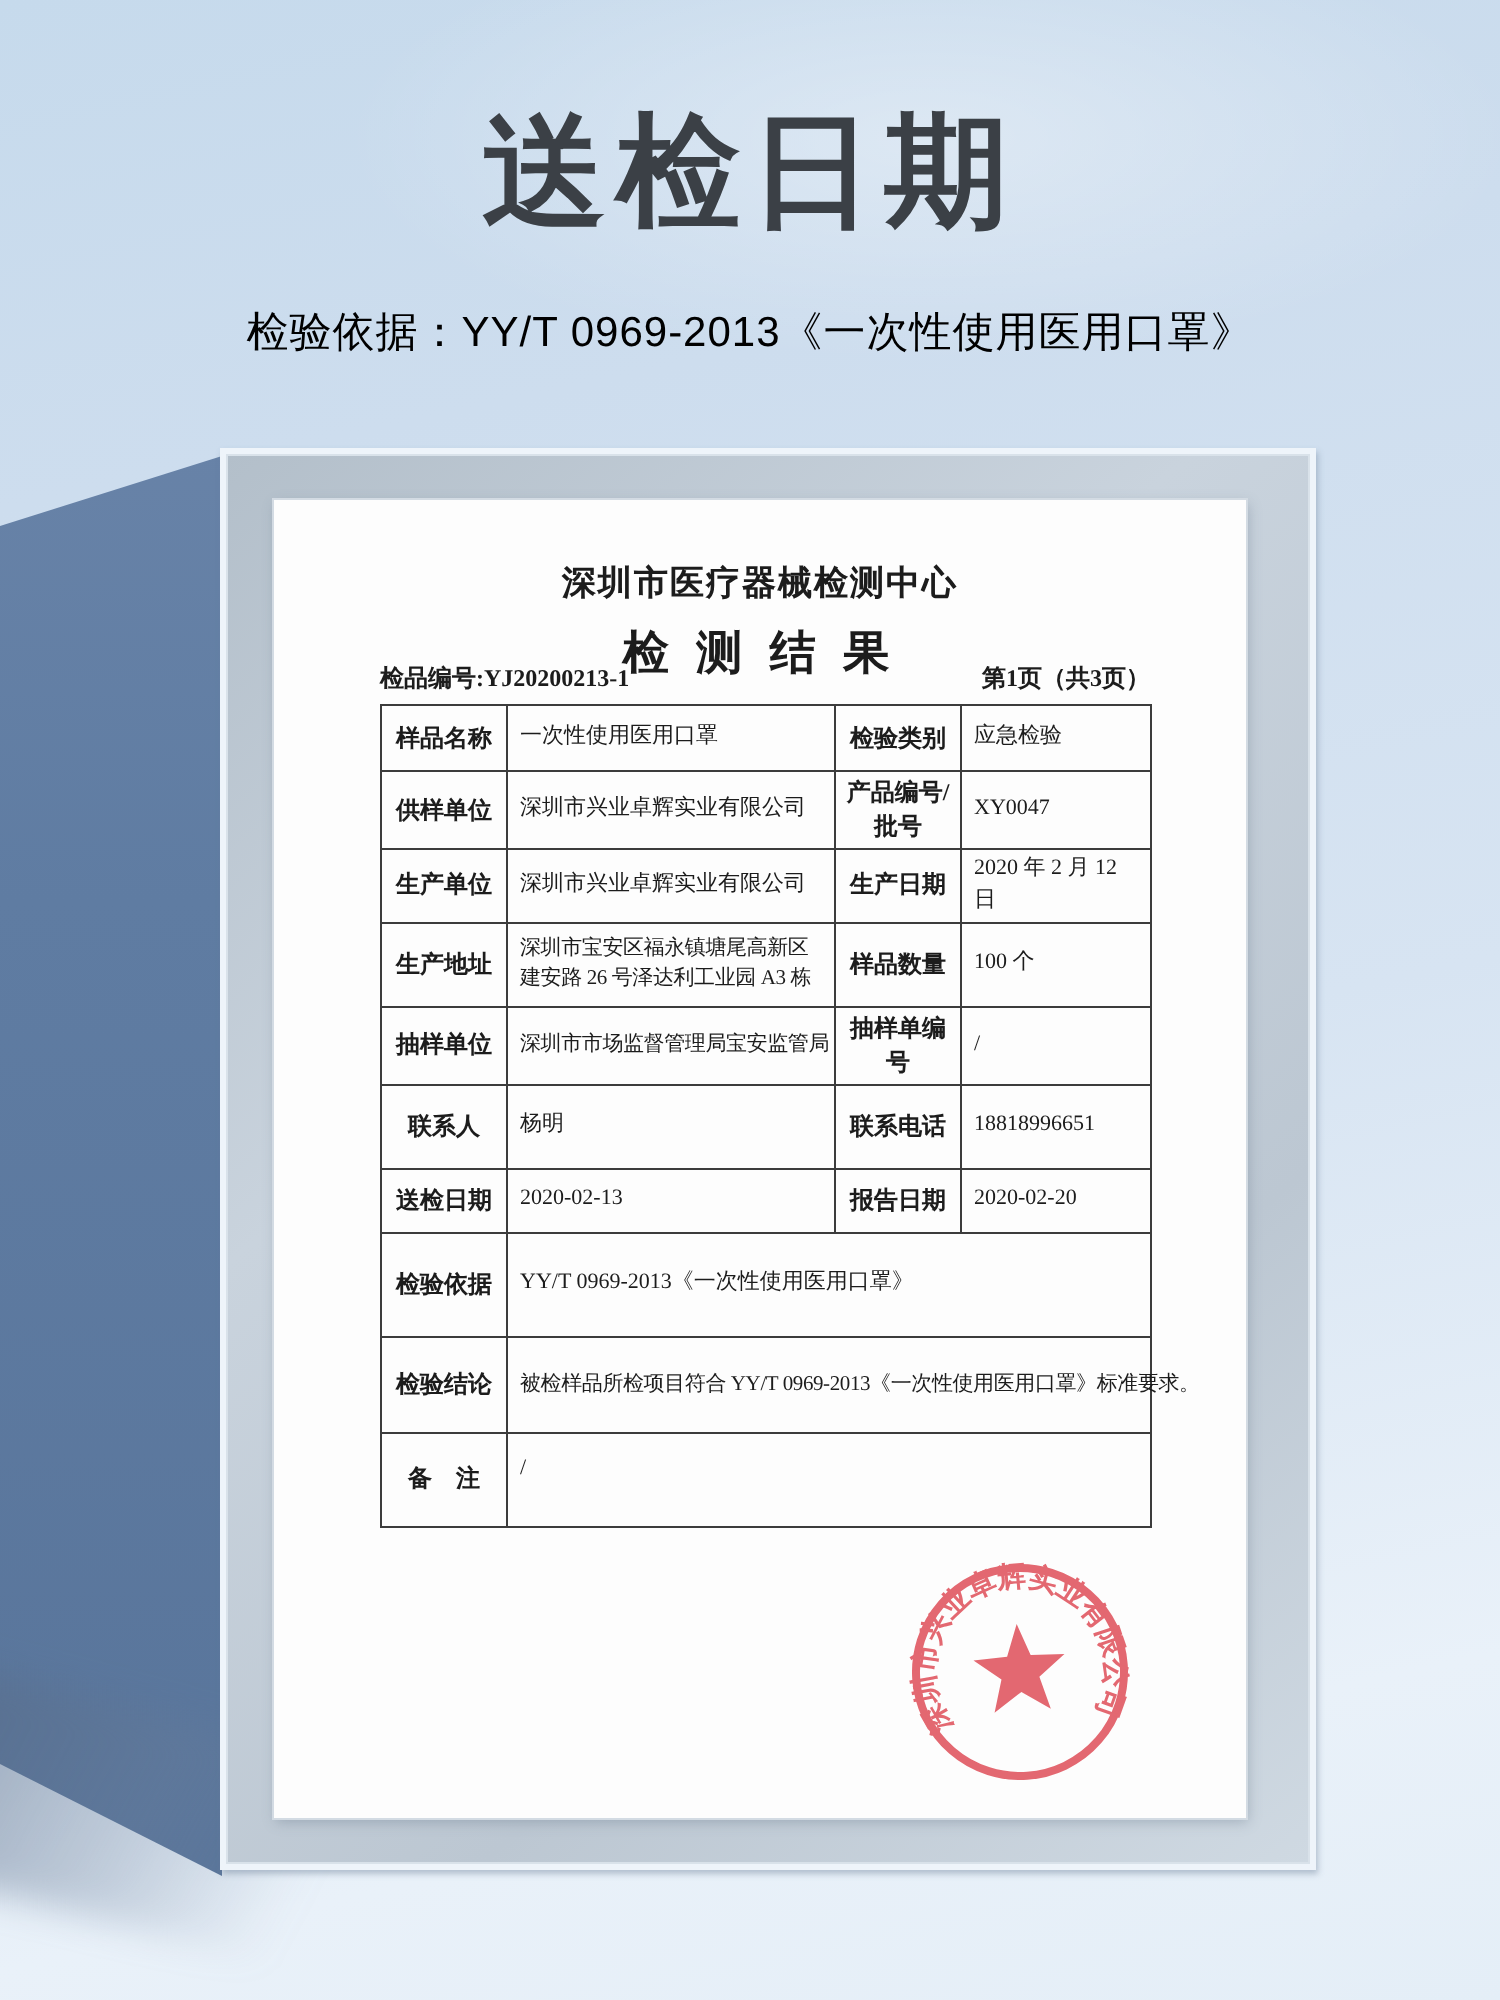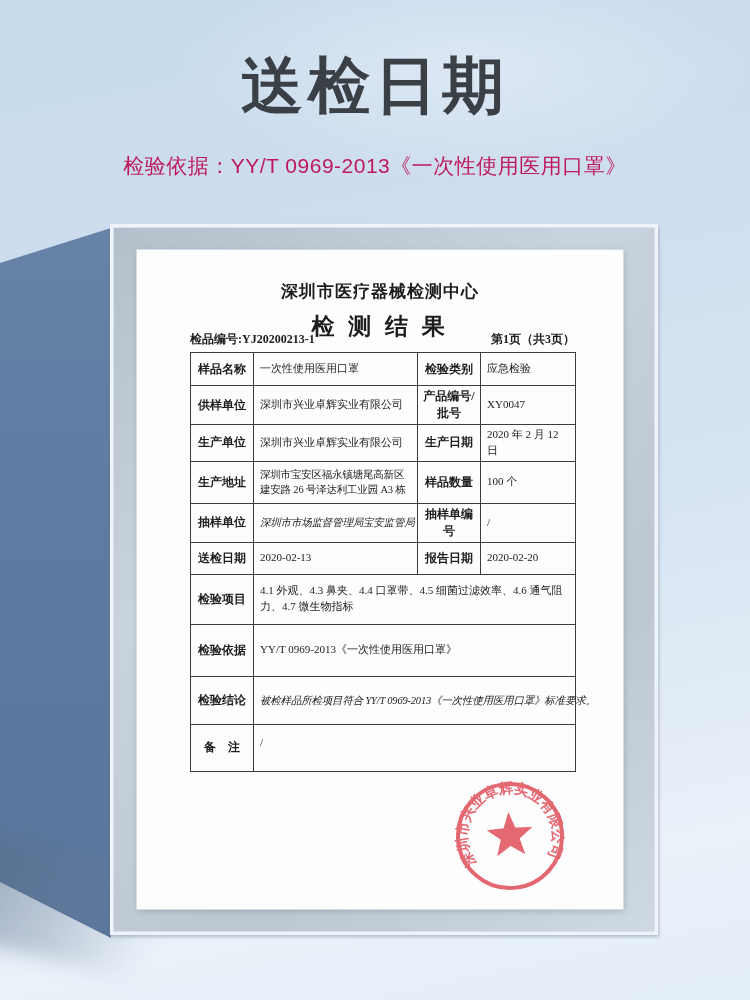--- a/index.html
+++ b/index.html
@@ -8,21 +8,21 @@
     font-family:"Liberation Sans","DejaVu Sans",sans-serif;
     position:relative; overflow:hidden;
     background:linear-gradient(168deg,#c6daec 0%,#cdddee 22%,#d7e4f2 55%,#e9f1f9 85%,#e4eef7 100%);
   }
   
   .sky-glow{ position:absolute; left:0; top:0; width:750px; height:230px;
     background:radial-gradient(ellipse 420px 160px at 62% 30%, rgba(255,255,255,.35), rgba(255,255,255,0) 70%); }
 
   .hero{ position:absolute; left:0; top:0; width:750px; text-align:center; }
   .hero-title{ margin-top:44px; font-size:62px; font-weight:700; letter-spacing:5px; color:#3b4046; }
-  .hero-sub{ margin-top:24px; font-size:21px; letter-spacing:.5px; color:#be185d; }
+  .hero-sub{ margin-top:24px; font-size:21px; letter-spacing:.5px; color:#000000; }
 
   
   .side-face{ position:absolute; left:0; top:0; width:111px; height:1000px;
     background:linear-gradient(180deg,#7089ad 0%,#5f7ca2 45%,#58749a 100%);
     clip-path:polygon(0 263px,111px 228px,111px 938px,0 882px);
   }
   .side-shadow{ position:absolute; left:-30px; top:862px; width:260px; height:110px;
     background:linear-gradient(115deg, rgba(86,106,134,.55) 0%, rgba(104,124,152,.30) 40%, rgba(140,160,190,0) 68%);
     filter:blur(9px); transform:skewY(14deg); }
 
@@ -41,21 +41,21 @@
   .doc-title{ text-align:center; margin-top:8px; font-size:23px; font-weight:700; letter-spacing:4px; }
   .doc-meta{ position:absolute; left:53px; right:48px; top:81px; height:18px; font-size:12px; font-weight:700; }
   .doc-meta .no{ float:left; }
   .doc-meta .pg{ float:right; }
 
   table.report{ position:absolute; left:53px; top:102px; width:385px; border-collapse:collapse; table-layout:fixed;padding-left:41px; }
   table.report td{ border:1px solid #3c3c3c; vertical-align:middle; }
   td.lbl{ text-align:center; font-weight:700; font-size:12px; padding:2px 3px; }
   td.val{ text-align:left; font-size:11px; padding:2px 6px; line-height:1.45; }
   td.val.small{ font-size:10.5px; letter-spacing:-.2px; }
-  td.val.nowrapped{ white-space:nowrap;font-style:italic; }
+  td.val.nowrapped{ white-space:nowrap; }
   tr.r1{ height:33px; } tr.r2{ height:36px; } tr.r3{ height:35px; } tr.r4{ height:42px; }
   tr.r5{ height:35px; } tr.r6{ height:42px; } tr.r7{ height:32px; } tr.r8{ height:50px; }
   tr.r9{ height:52px; } tr.r10{ height:48px;margin-top:14px; } tr.r11{ height:47px; }
 
   .stamp{ position:absolute; left:308px; top:521px; width:130px; height:130px;
     color:#e2545e; opacity:.88; mix-blend-mode:multiply; transform:rotate(-4deg); }
   .stamp svg{ width:100%; height:100%; }
   .stamp text{ font-size:14.5px; font-weight:700; font-family:"Liberation Serif","DejaVu Serif",serif; }
 </style>
 </head>
@@ -113,29 +113,31 @@
         <td class="val small">深圳市宝安区福永镇塘尾高新区建安路 26 号泽达利工业园 A3 栋</td>
         <td class="lbl">样品数量</td>
         <td class="val">100 个</td>
       </tr>
       <tr class="r5">
         <td class="lbl">抽样单位</td>
         <td class="val small nowrapped">深圳市市场监督管理局宝安监管局</td>
         <td class="lbl">抽样单编号</td>
         <td class="val">/</td>
       </tr>
+      <tr class="r6">
+        <td class="lbl">联系人</td>
+        <td class="val">杨明</td>
+        <td class="lbl">联系电话</td>
+        <td class="val">18818996651</td>
+      </tr>
       <tr class="r7">
         <td class="lbl">送检日期</td>
         <td class="val">2020-02-13</td>
         <td class="lbl">报告日期</td>
         <td class="val">2020-02-20</td>
-      </tr>
-      <tr class="r8">
-        <td class="lbl">检验项目</td>
-        <td class="val" colspan="3">4.1 外观、4.3 鼻夹、4.4 口罩带、4.5 细菌过滤效率、4.6 通气阻力、4.7 微生物指标</td>
       </tr>
       <tr class="r9">
         <td class="lbl">检验依据</td>
         <td class="val" colspan="3">YY/T 0969-2013《一次性使用医用口罩》</td>
       </tr>
       <tr class="r10">
         <td class="lbl">检验结论</td>
         <td class="val small nowrapped" colspan="3">被检样品所检项目符合 YY/T 0969-2013《一次性使用医用口罩》标准要求。</td>
       </tr>
       <tr class="r11">

